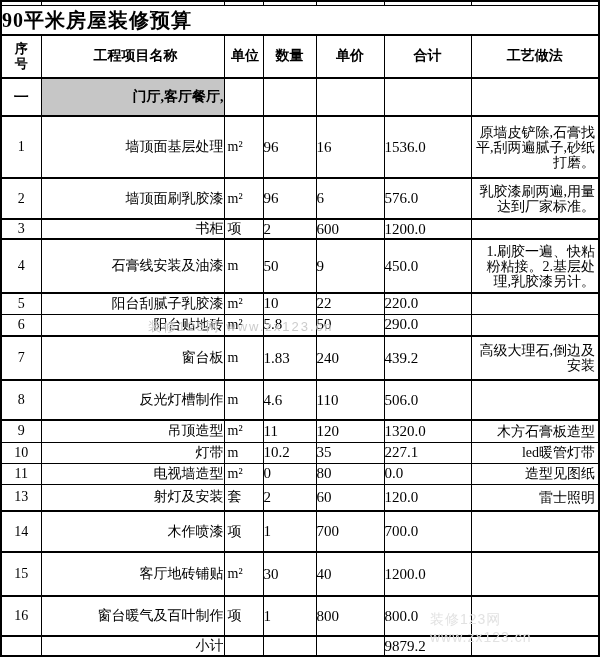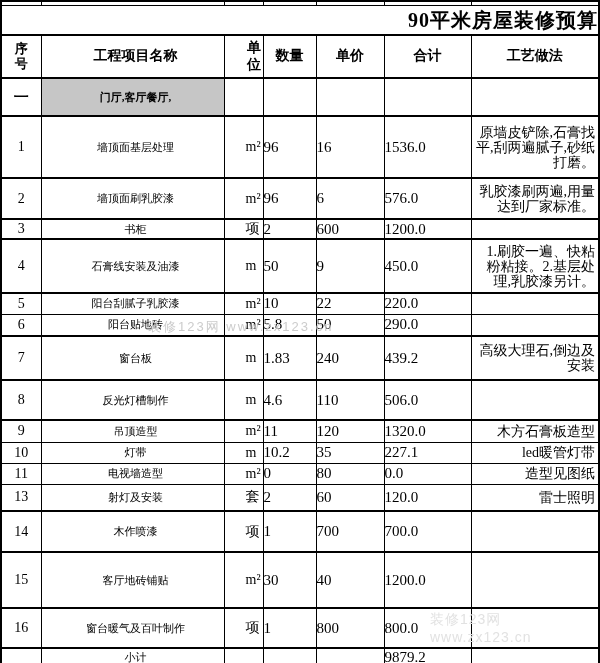--- a/index.html
+++ b/index.html
@@ -17,35 +17,35 @@
     border:1px solid #000;
     padding:0;overflow:hidden;
     vertical-align:middle;
     font-weight:normal;
     word-break:break-all;
   }
   table{border:2px solid #000;}
   
   tr.strip td{height:3px;border-bottom:1px solid #000;}
   tr.title-row td{
-    height:28px;text-align:right;
+    height:28px;text-align:left;
     font-size:20px;font-weight:bold;
     border-bottom:2px solid #000;
     letter-spacing:1px;
   }
   tr.header-row td{
     height:39px;text-align:center;
     font-size:14px;font-weight:bold;
     border-bottom:2px solid #000;
     white-space:pre-line;line-height:1.15;
   }
   tr.header-row td.c-no{font-size:13px;}
   td.c-no{text-align:center;font-size:14px;}
-  td.c-name{text-align:center;padding-left:6px;font-size:11px;}
-  td.c-unit{text-align:left;padding-left:21px;font-size:14px;}
+  td.c-name{text-align:right;padding-left:6px;font-size:14px;}
+  td.c-unit{text-align:left;padding-left:3px;font-size:14px;}
   td.c-qty,td.c-price,td.c-total{text-align:left;font-size:15px;}
   td.c-note{
     text-align:right;font-size:14px;line-height:15px;
     padding:1px 3px;vertical-align:middle;
   }
   tr.section td.c-name{
     background:var(--section-bg,#c6c6c6);
     font-weight:bold;
   }
   tr.section td.c-no{font-weight:bold;font-size:15px;}
@@ -222,21 +222,21 @@
         </tr>
         <tr class="item thick" style="height: 41px;">
           <td class="c-no">14</td>
           <td class="c-name">木作喷漆</td>
           <td class="c-unit">项</td>
           <td class="c-qty">1</td>
           <td class="c-price">700</td>
           <td class="c-total">700.0</td>
           <td class="c-note"></td>
         </tr>
-        <tr class="item thick" style="height: 56px;">
+        <tr class="item thick" style="height: 44px;">
           <td class="c-no">15</td>
           <td class="c-name">客厅地砖铺贴</td>
           <td class="c-unit">m²</td>
           <td class="c-qty">30</td>
           <td class="c-price">40</td>
           <td class="c-total">1200.0</td>
           <td class="c-note"></td>
         </tr>
         <tr class="item thick" style="height: 40px;">
           <td class="c-no">16</td>

